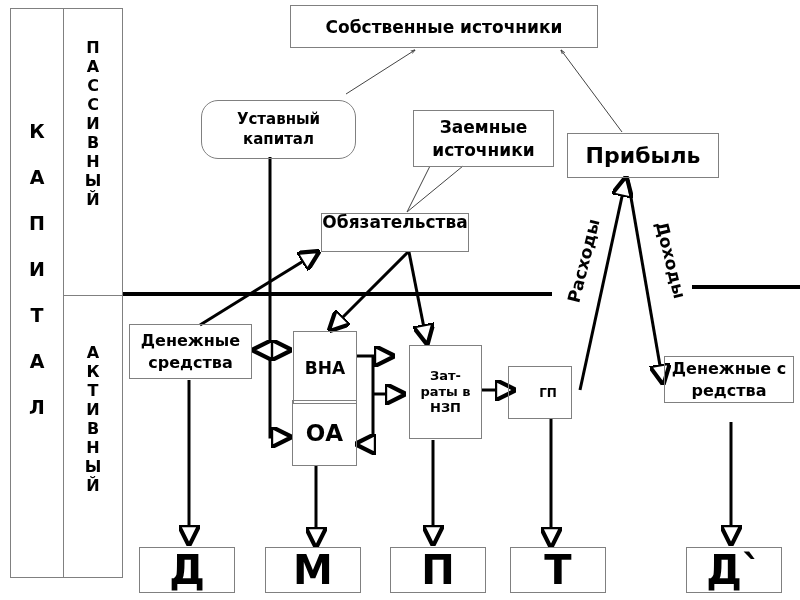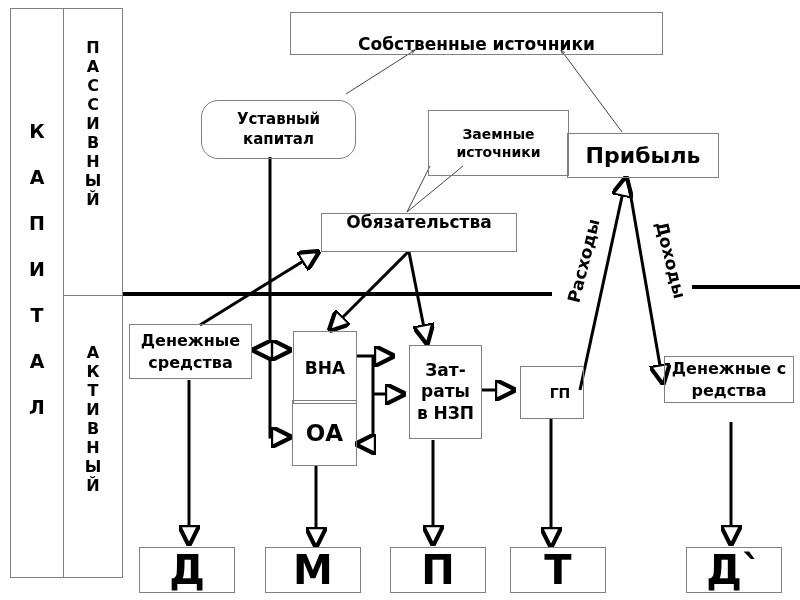--- a/index.html
+++ b/index.html
@@ -95,57 +95,57 @@
 
   <line x1="628" y1="180" x2="663" y2="383" stroke="#000" stroke-width="3" marker-end="url(#tri)"></line>
 
   <line x1="189" y1="380" x2="189" y2="544" stroke="#000" stroke-width="3" marker-end="url(#tri)"></line>
   <line x1="316" y1="466" x2="316" y2="546" stroke="#000" stroke-width="3" marker-end="url(#tri)"></line>
   <line x1="433" y1="440" x2="433" y2="544" stroke="#000" stroke-width="3" marker-end="url(#tri)"></line>
   <line x1="551" y1="418" x2="551" y2="546" stroke="#000" stroke-width="3" marker-end="url(#tri)"></line>
   <line x1="731" y1="422" x2="731" y2="544" stroke="#000" stroke-width="3" marker-end="url(#tri)"></line>
 </svg>
 
-<div class="box" style="left:290px; top:12px; width:373px; height:43px; font-size:17px;align-items:flex-end;">
+<div class="box" style="left:290px; top:5px; width:308px; height:43px; font-size:17px;">
   <span>Собственные источники</span>
 </div>
 
 <div class="box" style="left:201px; top:100px; width:155px; height:59px; font-size:15px; line-height:1.3;border-radius:17px;">
   <span style="display:block; width:120px;">Уставный капитал</span>
 </div>
 
-<div class="box" style="left:428px; top:110px; width:141px; height:66px; font-size:14px; line-height:1.3;">
+<div class="box" style="left:413px; top:110px; width:141px; height:57px; font-size:17px; line-height:1.3;">
   <span style="display:block; width:120px;">Заемные источники</span>
 </div>
 
 <div class="box" style="left:567px; top:133px; width:152px; height:45px; font-size:22px;">
   <span>Прибыль</span>
 </div>
 
-<div class="box" style="left:321px; top:213px; width:196px; height:39px; font-size:17px; line-height:1.2; align-items:flex-start;">
+<div class="box" style="left:321px; top:213px; width:148px; height:39px; font-size:17px; line-height:1.2; align-items:flex-start;">
   <span style="display:block; width:160px; word-break:break-all; margin-top:-2px;">Обязательства</span>
 </div>
 
 <div class="box" style="left:129px; top:324px; width:123px; height:55px; font-size:16px; line-height:1.35;">
   <span style="display:block; width:100px; word-break:break-all;">Денежные средства</span>
 </div>
 
 <div class="box" style="left:293px; top:331px; width:64px; height:73px; font-size:17px;">
   <span>ВНА</span>
 </div>
 
 <div class="box" style="left:292px; top:400px; width:65px; height:66px; font-size:23px;">
   <span>ОА</span>
 </div>
 
-<div class="box" style="left:409px; top:345px; width:73px; height:94px; font-size:17px; line-height:1.25;">
+<div class="box" style="left:409px; top:345px; width:73px; height:94px; font-size:13px; line-height:1.25;">
   <span style="display:block; width:58px;">Зат-раты в НЗП</span>
 </div>
 
-<div class="box" style="left:520px; top:366px; width:64px; height:53px; font-size:14px;padding-left:16px;">
+<div class="box" style="left:508px; top:366px; width:64px; height:53px; font-size:12px;padding-left:16px;">
   <span>ГП</span>
 </div>
 
 <div class="box" style="left:664px; top:356px; width:130px; height:47px; font-size:16px; line-height:1.35;">
   <span style="display:block; width:118px; word-break:break-all;">Денежные средства</span>
 </div>
 
 <div class="rot" style="left:540px; top:250px; width:90px; transform: rotate(-76deg); line-height:1.05;">
   <span style="display:block; width:62px; word-break:break-all;">Расходы</span>
 </div>

